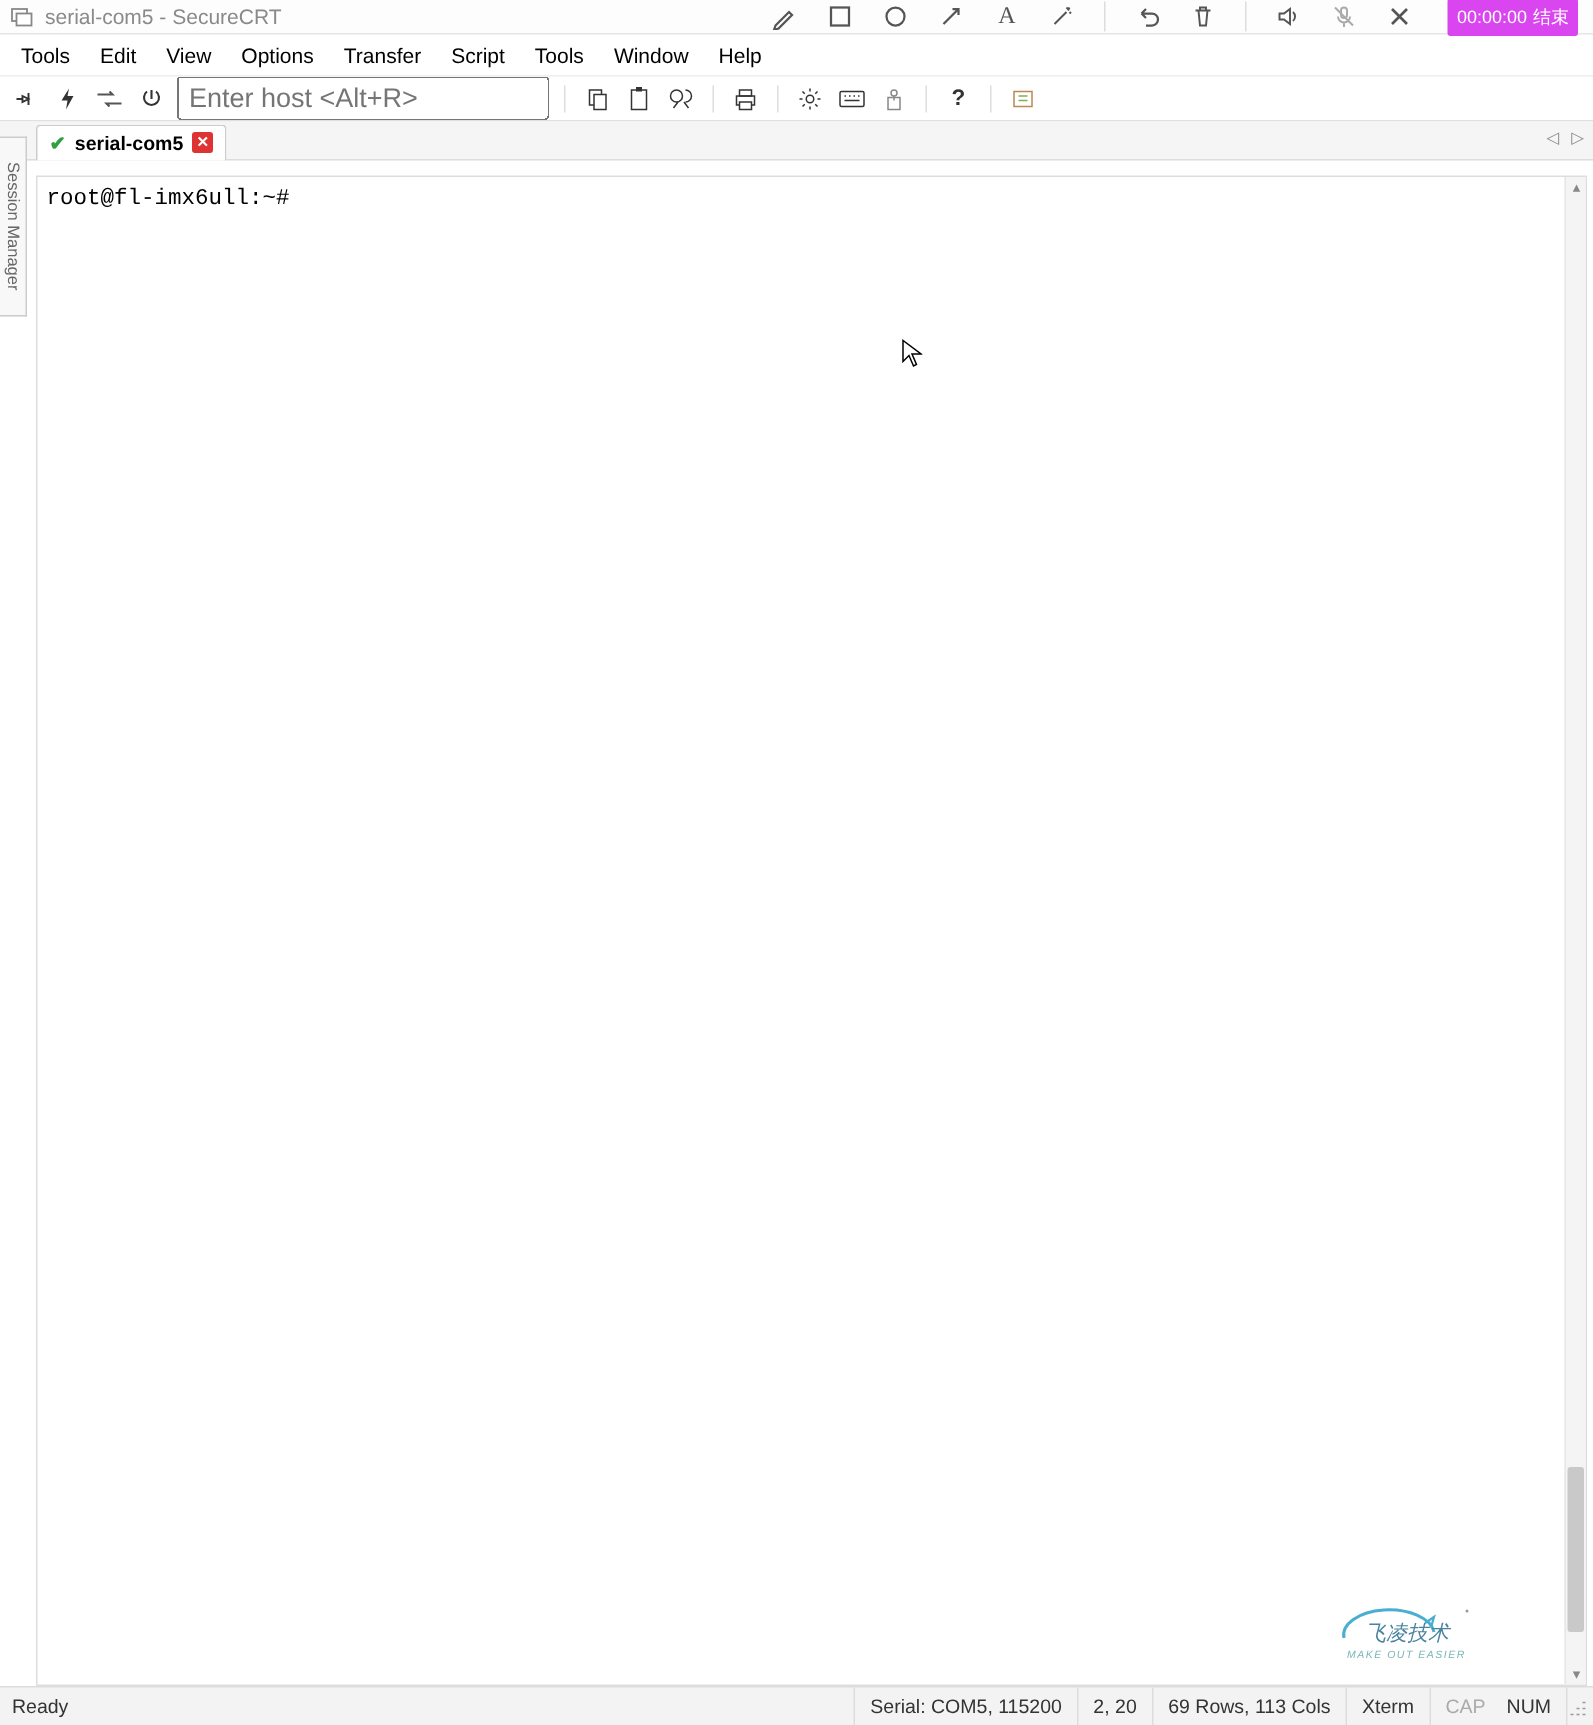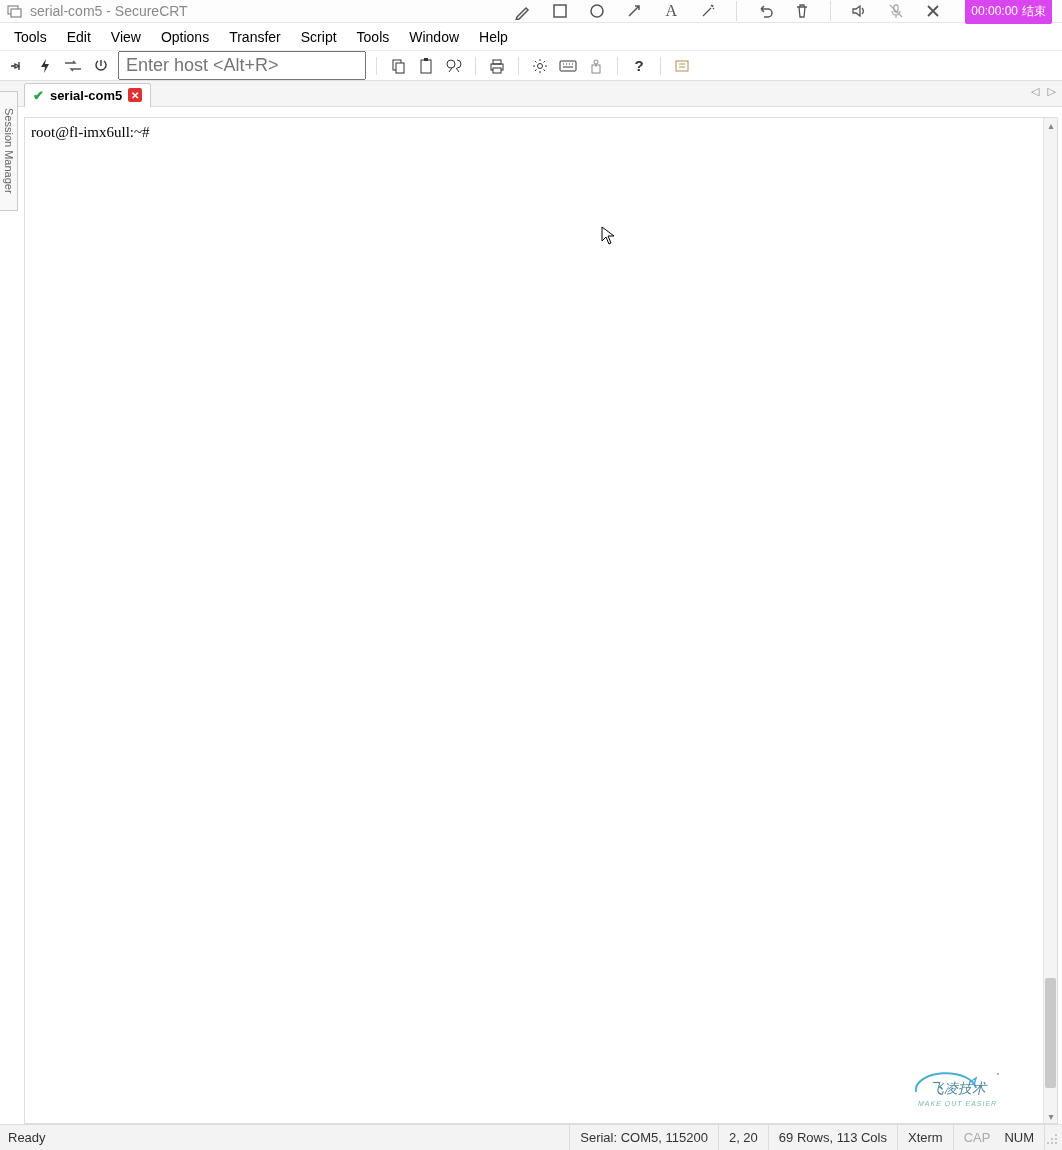--- a/index.html
+++ b/index.html
@@ -32,32 +32,32 @@
 .tab .check { color:#2ea043; font-weight:bold; }
 .tab .close { width:14px; height:14px; background:#d33; color:#fff; display:flex; align-items:center; justify-content:center; font-size:10px; border-radius:2px; cursor:pointer; }
 .tabstrip .navarrows { position:absolute; right:6px; top:4px; display:flex; gap:8px; color:#888; font-size:11px; }
 .tabstrip .navarrows span { cursor:pointer; }
 
 
 .sessmgr { position:absolute; left:0; top:91px; width:18px; height:120px; border:1px solid #ccc; border-left:none; background:#f8f8f8; writing-mode:vertical-rl; text-orientation:mixed; font-size:11px; color:#666; display:flex; align-items:center; justify-content:center; padding:4px 0; cursor:pointer; }
 
 
 .termwrap { position:absolute; left:24px; right:4px; top:117px; bottom:26px; border:1px solid #ddd; background:#ffffff; }
-.term { position:absolute; left:0; top:0; right:14px; bottom:0; font-family:Liberation Serif, serif; font-size:15px; color:#000; padding:6px 6px; white-space:pre; overflow:hidden; }
+.term { position:absolute; left:0; top:0; right:14px; bottom:0; font-family:Liberation Mono, monospace; font-size:15px; color:#000; padding:6px 6px; white-space:pre; overflow:hidden; }
 .vscroll { position:absolute; right:0; top:0; width:14px; bottom:0; background:#f4f4f4; border-left:1px solid #e6e6e6; }
 .vscroll .arrow { width:14px; height:14px; display:flex; align-items:center; justify-content:center; color:#888; font-size:10px; cursor:pointer; }
 .vscroll .arrow.up { position:absolute; top:0; }
 .vscroll .arrow.down { position:absolute; bottom:0; }
 .vscroll .thumb { position:absolute; left:1px; right:1px; background:#c9c9c9; border-radius:2px; }
 
 
 .cursor { position:absolute; left:601px; top:226px; pointer-events:none; }
 
 
-.watermark { position:absolute; right:44px; bottom:38px; opacity:0.85; pointer-events:none; }
+.watermark { position:absolute; right:64px; bottom:38px; opacity:0.85; pointer-events:none; }
 
 
 .statusbar { position:absolute; left:0; right:0; bottom:0; height:26px; background:#f3f3f3; border-top:1px solid #ddd; display:flex; align-items:center; font-size:13px; color:#333; }
 .statusbar .sleft { padding-left:8px; }
 .statusbar .sfill { flex:1; }
 .statusbar .scell { padding:0 10px; border-left:1px solid #ddd; height:100%; display:flex; align-items:center; }
 
 svg { display:block; }
 </style>
 </head>

